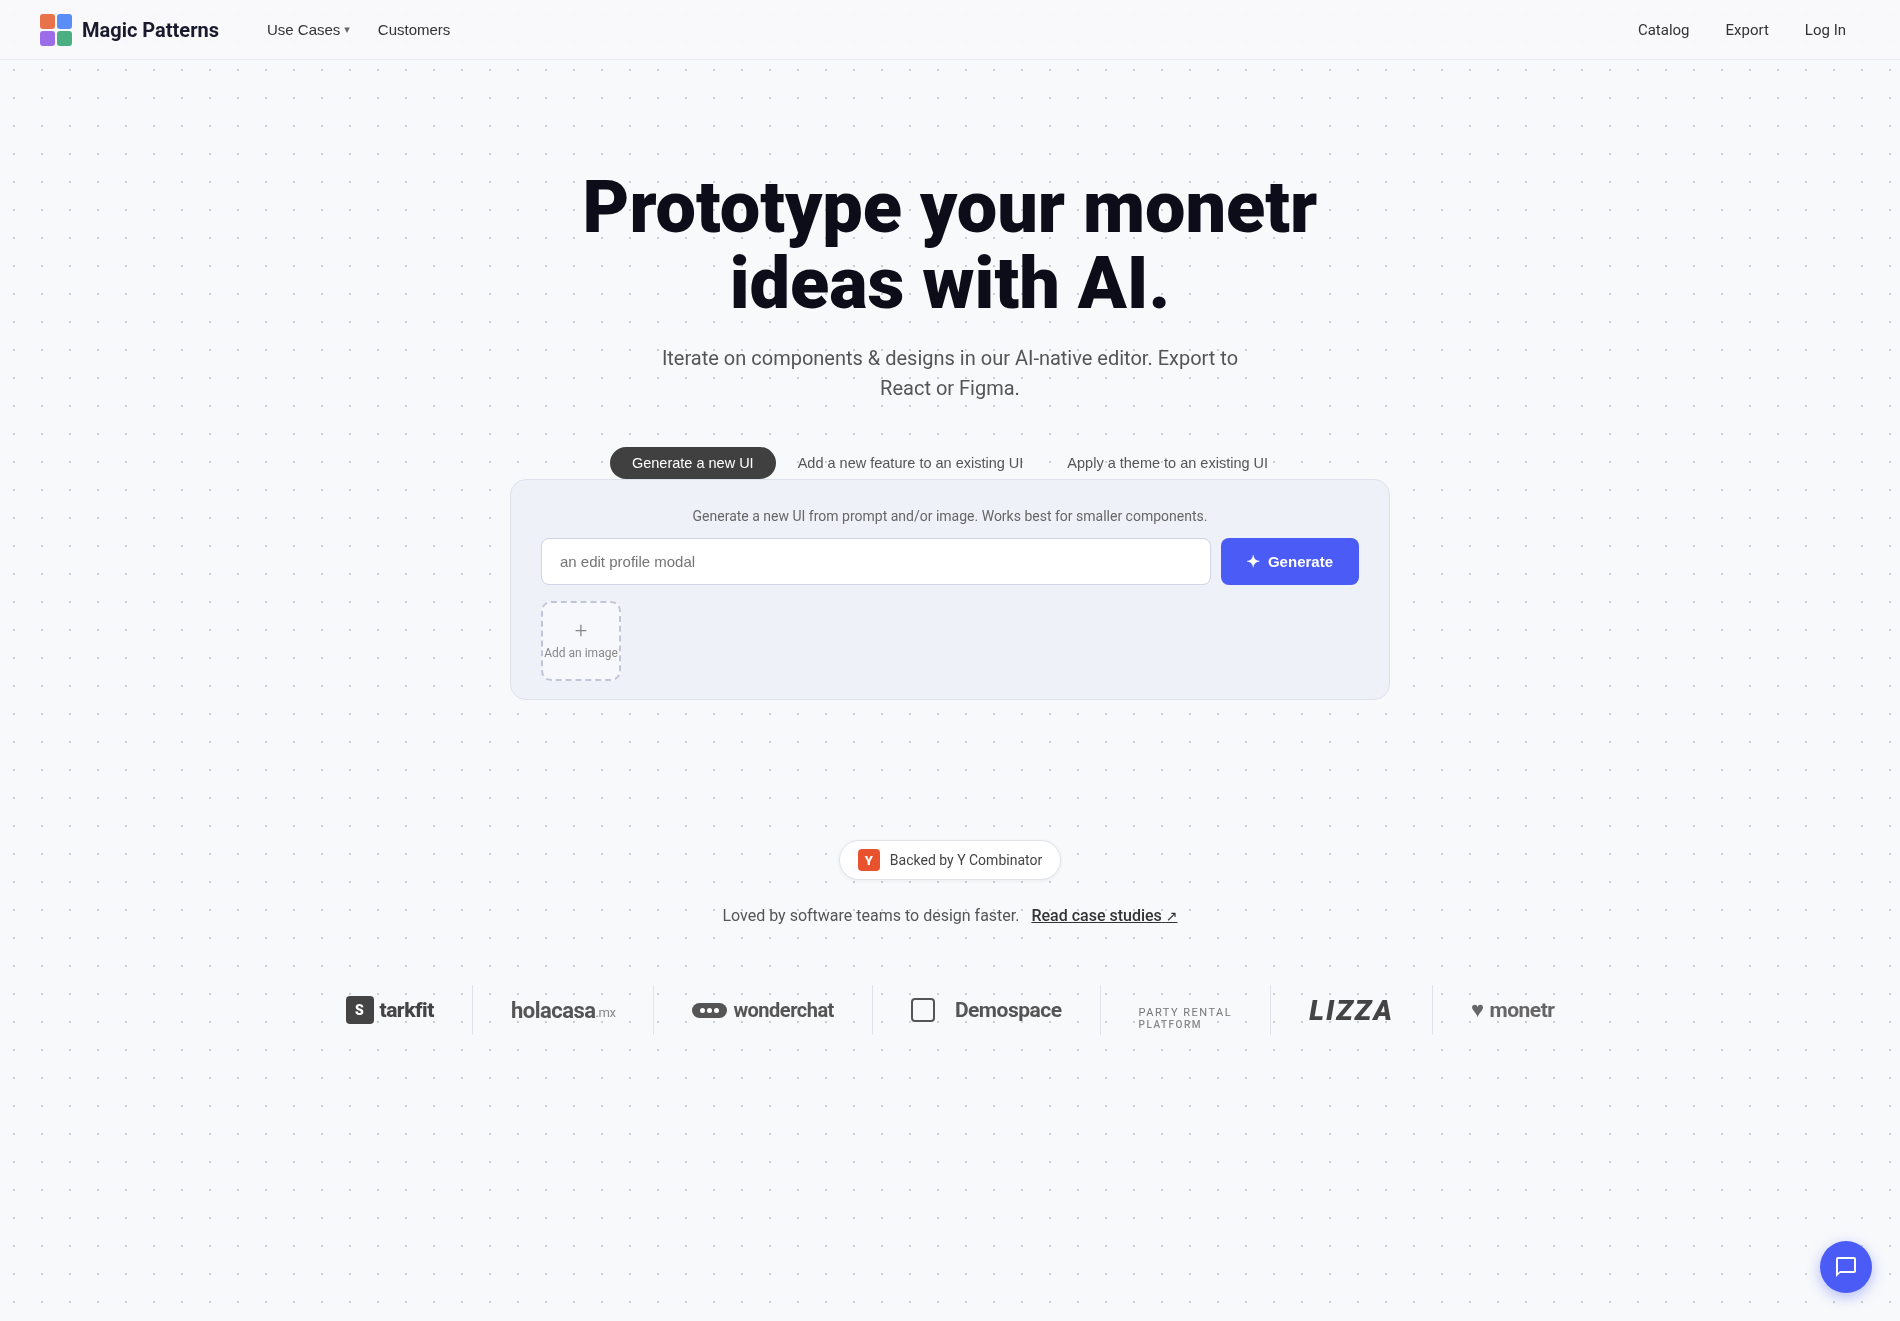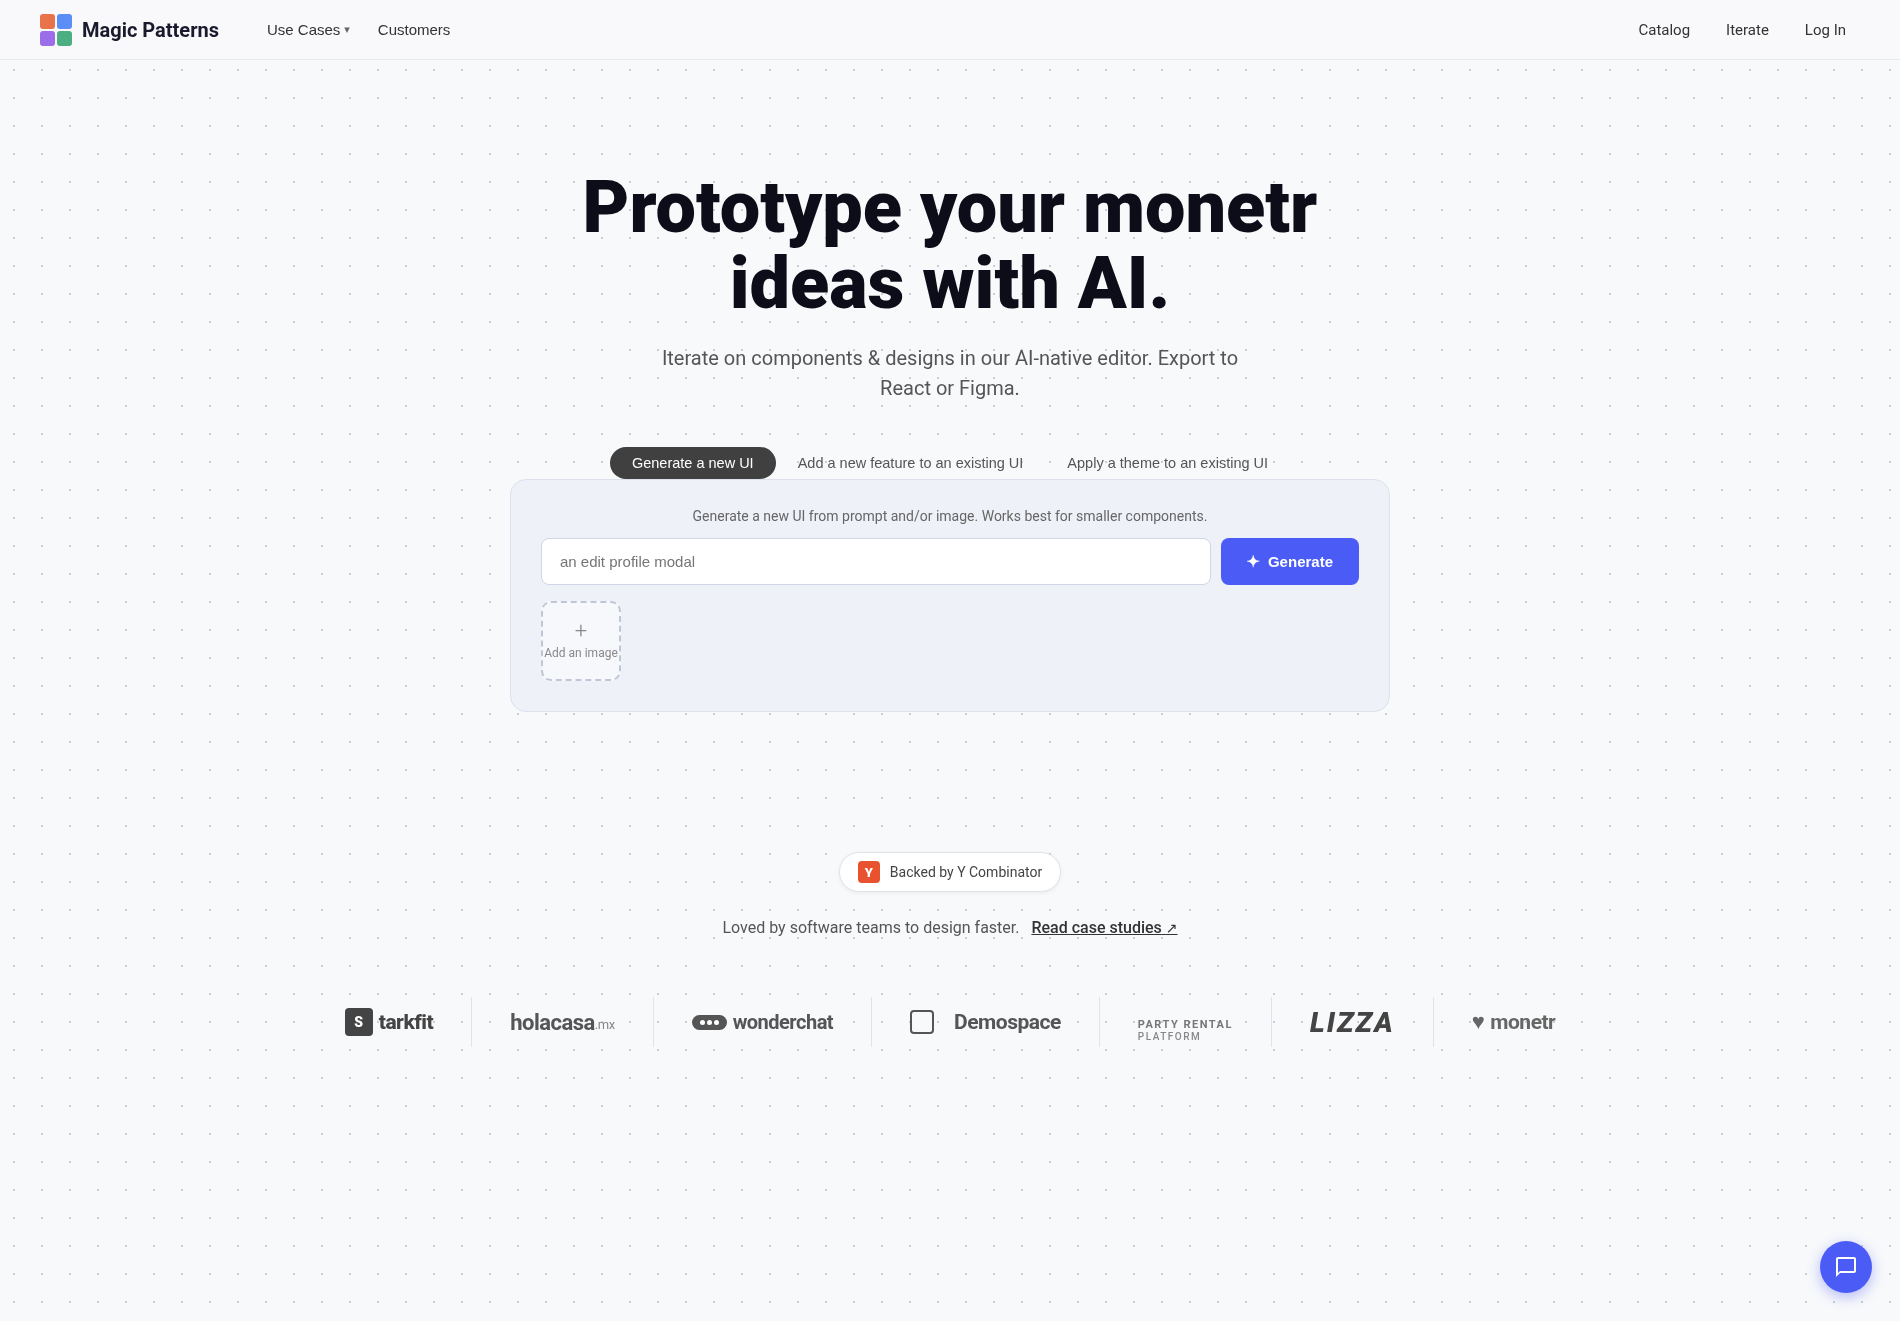--- a/index.html
+++ b/index.html
@@ -109,21 +109,21 @@
       color: #fff;
       font-weight: 500;
     }
 
     
     .prompt-container {
       max-width: 920px;
       margin: 0 auto;
       background: #eef1f8;
       border-radius: 16px;
-      padding: 28px 30px 30px;
+      padding: 28px 30px 18px;
       border: 1px solid #dde1ec;
     }
     .prompt-hint {
       font-size: 14px;
       color: #666;
       margin-bottom: 14px;
     }
     .prompt-input-row {
       display: flex;
       gap: 10px;
@@ -307,21 +307,21 @@
         <span>Use Cases</span>
         <span class="chevron">▾</span>
       </button>
       <button class="nav-link">
         <span>Customers</span>
       </button>
     </div>
   </div>
   <div class="nav-right">
     <a href="#">Catalog</a>
-    <a href="#">Iterate</a>
+    <a href="#">Export</a>
     <a href="#">Log In</a>
   </div>
 </nav>
 
 <section class="hero">
   <h1 class="hero-title">Prototype your monetr ideas with AI.</h1>
   <p class="hero-subtitle">Iterate on components &amp; designs in our AI-native editor. Export to React or Figma.</p>
 
   <div class="tabs-row">
     <button class="tab-btn active">Generate a new UI</button>
@@ -390,21 +390,21 @@
 
     <div class="logo-item">
       <div class="logo-demospace">
         <div class="demo-sq"></div>
         <span style="font-size:21px;font-weight:700;color:#555;">Demospace</span>
       </div>
     </div>
 
     <div class="logo-item">
       <div style="display:flex;flex-direction:column;align-items:flex-start;">
-        <span style="font-size:11px;font-weight:700;letter-spacing:1.5px;color:#777;line-height:1.2;margin-top:16px;">PARTY RENTAL</span>
+        <span style="font-size:11px;font-weight:400;letter-spacing:1.5px;color:#777;line-height:1.2;margin-top:16px;">PARTY RENTAL</span>
         <span style="font-size:10px;font-weight:500;letter-spacing:1.5px;color:#888;line-height:1.2;">PLATFORM</span>
       </div>
     </div>
 
     <div class="logo-item">
       <div class="logo-lizza">
         <span>LIZZA</span>
       </div>
     </div>
 

